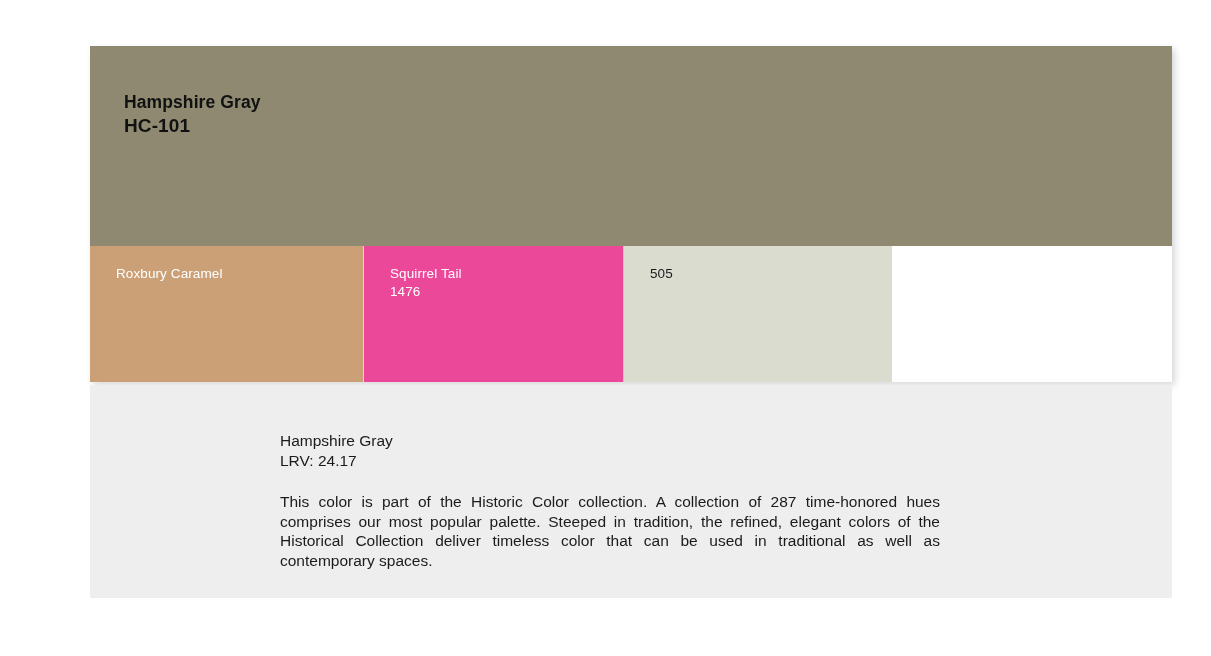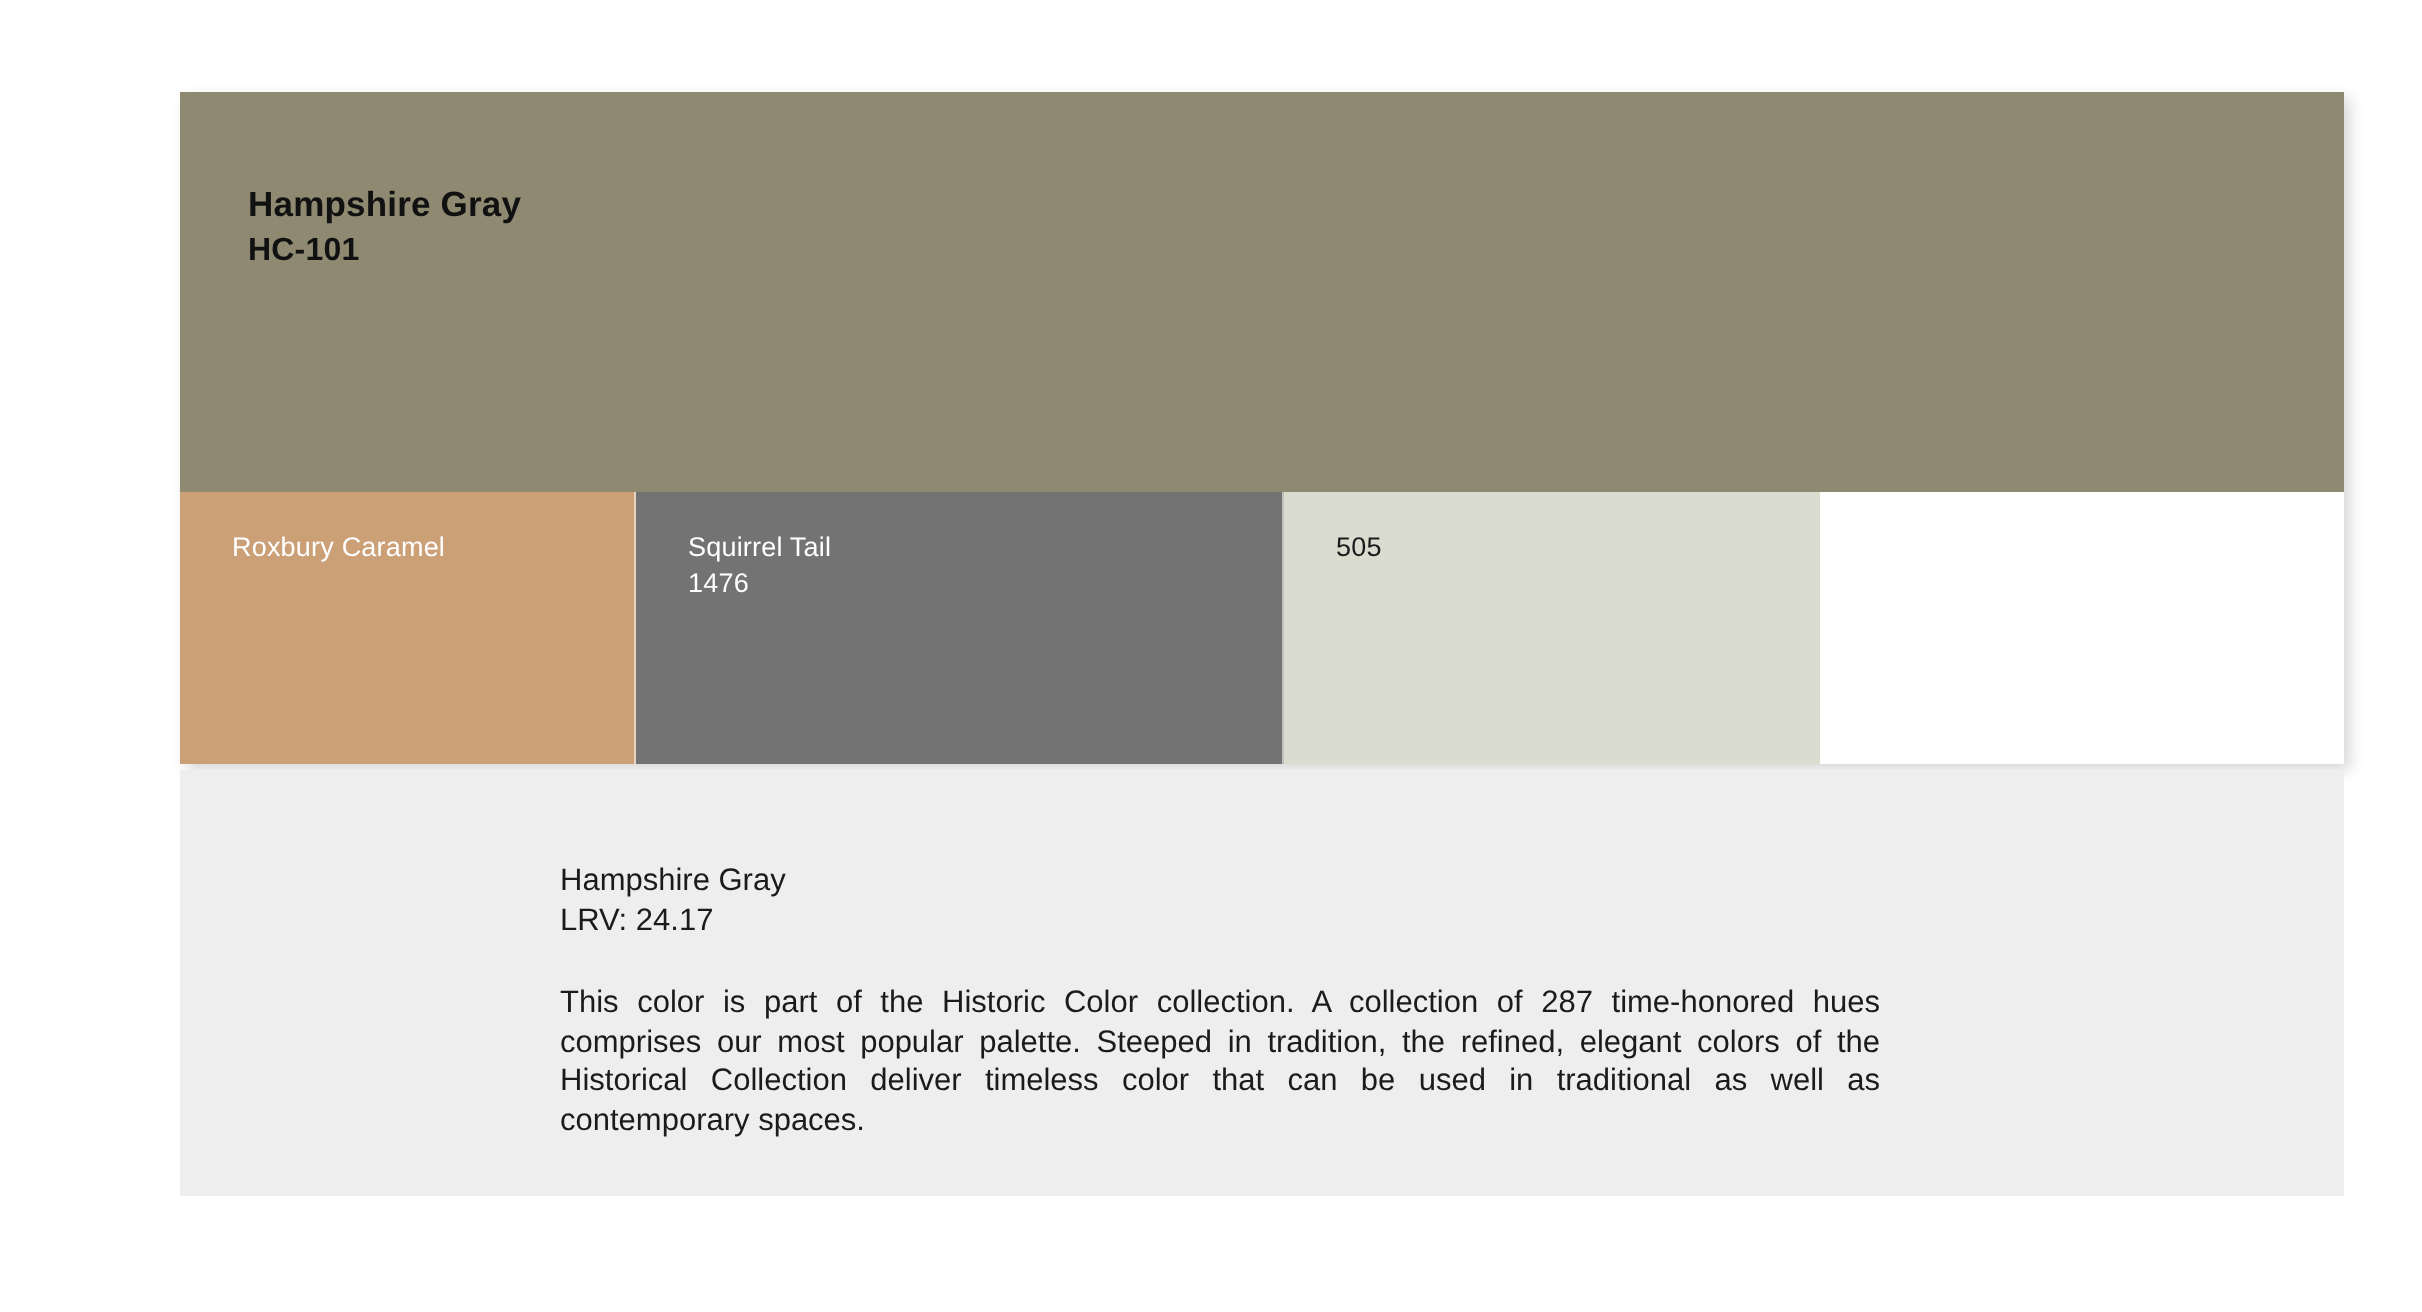--- a/index.html
+++ b/index.html
@@ -41,21 +41,21 @@
     padding: 44px 0 0 34px;
   }
   .hero-name {
     font-size: 17.5px;
     font-weight: bold;
     color: #111111;
     letter-spacing: 0.1px;
     line-height: 24px;
   }
   .hero-code {
-    font-size: 16px;
+    font-size: 19px;
     font-weight: bold;
     color: #111111;
     letter-spacing: 0.1px;
     line-height: 24px;
   }
 
   .swatch-row {
     position: absolute;
     left: 0;
     top: 200px;
@@ -121,26 +121,26 @@
 
   <div class="card">
 
     <div class="hero" style="background: rgb(142, 137, 112); color: rgb(17, 17, 17);">
       <div class="hero-name">Hampshire Gray</div>
       <div class="hero-code">HC-101</div>
     </div>
 
     <div class="swatch-row">
 
-      <div class="swatch" style="width: 228px; background: rgb(203, 160, 119); color: rgb(255, 255, 255);">
+      <div class="swatch" style="width: 274px; background: rgb(203, 160, 119); color: rgb(255, 255, 255);">
         <div class="swatch-name">Roxbury Caramel</div>
       </div>
 
 
-      <div class="swatch" style="width: 324px; background: #737373; color: rgb(255, 255, 255);">
+      <div class="swatch" style="width: 260px; background: #ec4899; color: rgb(255, 255, 255);">
         <div class="swatch-name">Squirrel Tail</div>
         <div class="swatch-code">1476</div>
       </div>
 
       <div class="swatch" style="width: 268px; background: rgb(218, 220, 208); color: rgb(27, 27, 27);">
         <div class="swatch-code">505</div>
       </div>
 
     </div>
   </div>

